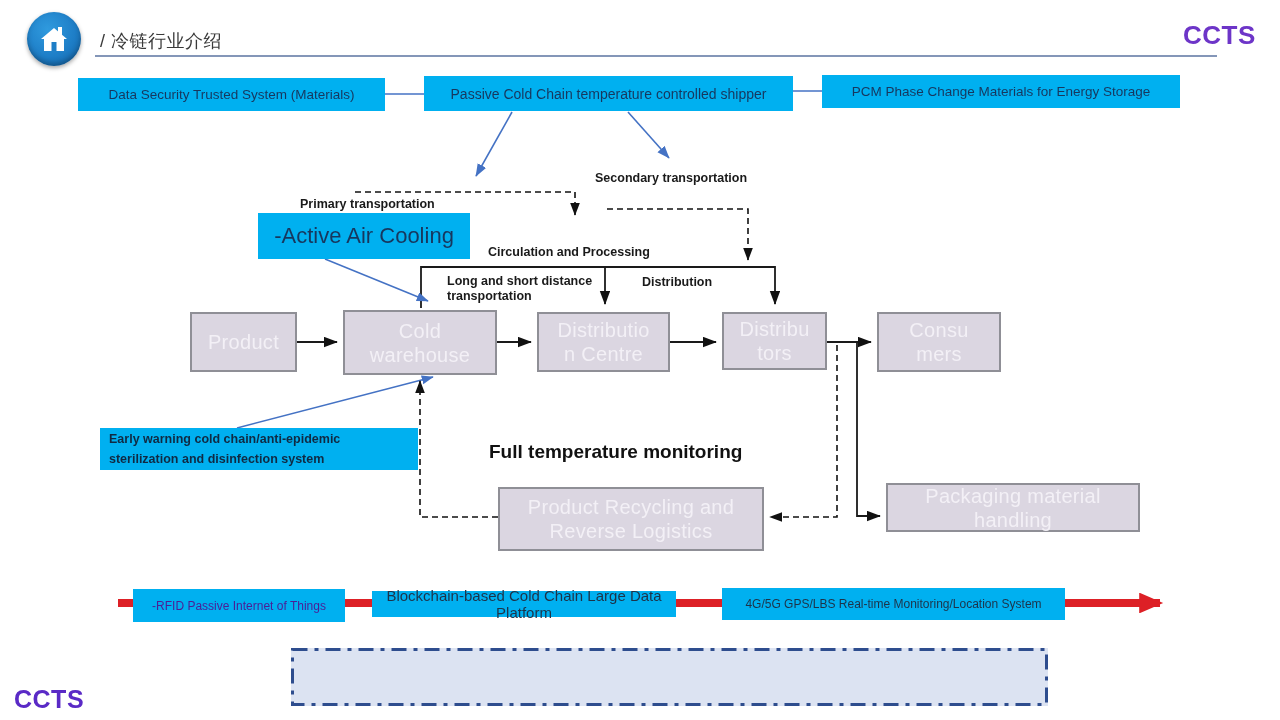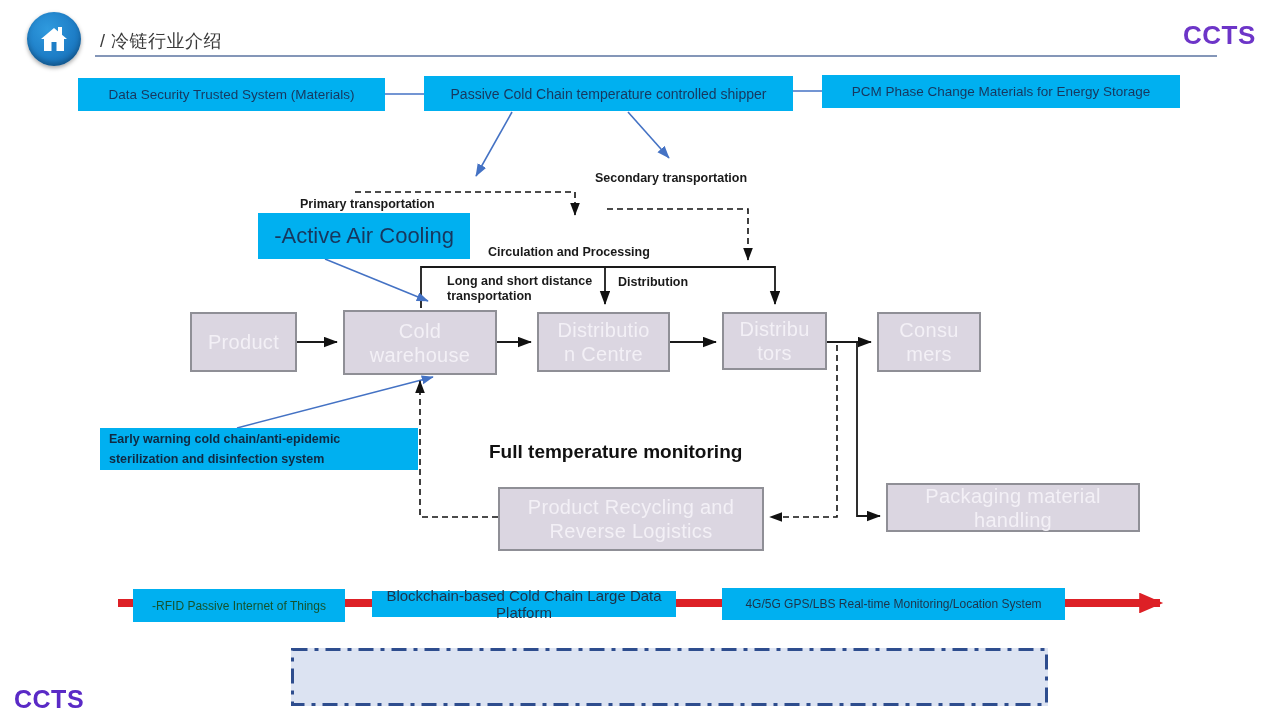--- a/index.html
+++ b/index.html
@@ -33,46 +33,46 @@
   }
   .cyan-top1{left:78px;top:78px;width:307px;height:33px;font-size:13.5px;}
   .cyan-top2{left:424px;top:76px;width:369px;height:35px;font-size:14px;}
   .cyan-top3{left:822px;top:75px;width:358px;height:33px;font-size:13.5px;}
   .cyan-active{left:258px;top:213px;width:212px;height:46px;font-size:22px;color:#17375e;}
   .cyan-early{
     left:100px;top:428px;width:318px;height:42px;font-size:12.5px;font-weight:bold;
     justify-content:flex-start;text-align:left;padding-left:9px;box-sizing:border-box;
     white-space:pre-line;line-height:20px;color:#102a43;
   }
-  .cyan-rfid{left:133px;top:589px;width:212px;height:33px;font-size:12px;color:#14532d;}
+  .cyan-rfid{left:133px;top:589px;width:212px;height:33px;font-size:12px;color:#4c1d95;}
   .cyan-block{left:372px;top:591px;width:304px;height:26px;font-size:15px;color:#1d3349;}
   .cyan-gps{left:722px;top:588px;width:343px;height:32px;font-size:12px;color:#1d3349;}
   
   .lav{
     background:#dbd6e1;border:2px solid #8f8f96;color:#f3f0f6;
     display:flex;align-items:center;justify-content:center;text-align:center;
     font-size:20px;line-height:24px;white-space:pre-line;box-sizing:border-box;z-index:2;
     font-weight:400;letter-spacing:.3px;
   }
   .lav-product{left:190px;top:312px;width:107px;height:60px;}
   .lav-cold{left:343px;top:310px;width:154px;height:65px;}
   .lav-dc{left:537px;top:312px;width:133px;height:60px;}
   .lav-dist{left:722px;top:312px;width:105px;height:58px;}
-  .lav-cons{left:877px;top:312px;width:104px;height:60px;}
+  .lav-cons{left:877px;top:312px;width:124px;height:60px;}
   .lav-recycle{left:498px;top:487px;width:266px;height:64px;}
   .lav-pack{left:886px;top:483px;width:254px;height:49px;}
   
   .lbl{
     font-size:12.5px;font-weight:bold;color:#1a1a1a;white-space:pre-line;line-height:15px;z-index:2;
   }
   .lbl-primary{left:300px;top:165px;margin-top:32px;}
   .lbl-secondary{left:595px;top:171px;}
   .lbl-circ{left:488px;top:245px;}
   .lbl-longshort{left:447px;top:274px;}
-  .lbl-distr{left:618px;top:275px;}
+  .lbl-distr{left:642px;top:275px;}
   .lbl-fulltemp{left:489px;top:440px;font-size:19px;line-height:24px;color:#111;}
   
   .trace{
     left:291px;top:648px;width:757px;height:58px;background:#dce3f2;z-index:2;
     display:flex;align-items:center;justify-content:center;
     font-size:20px;color:#fbfbfd;letter-spacing:.3px;
   }
   .trace svg{position:absolute;left:0;top:0;}
   .trace span{position:relative;}
   

